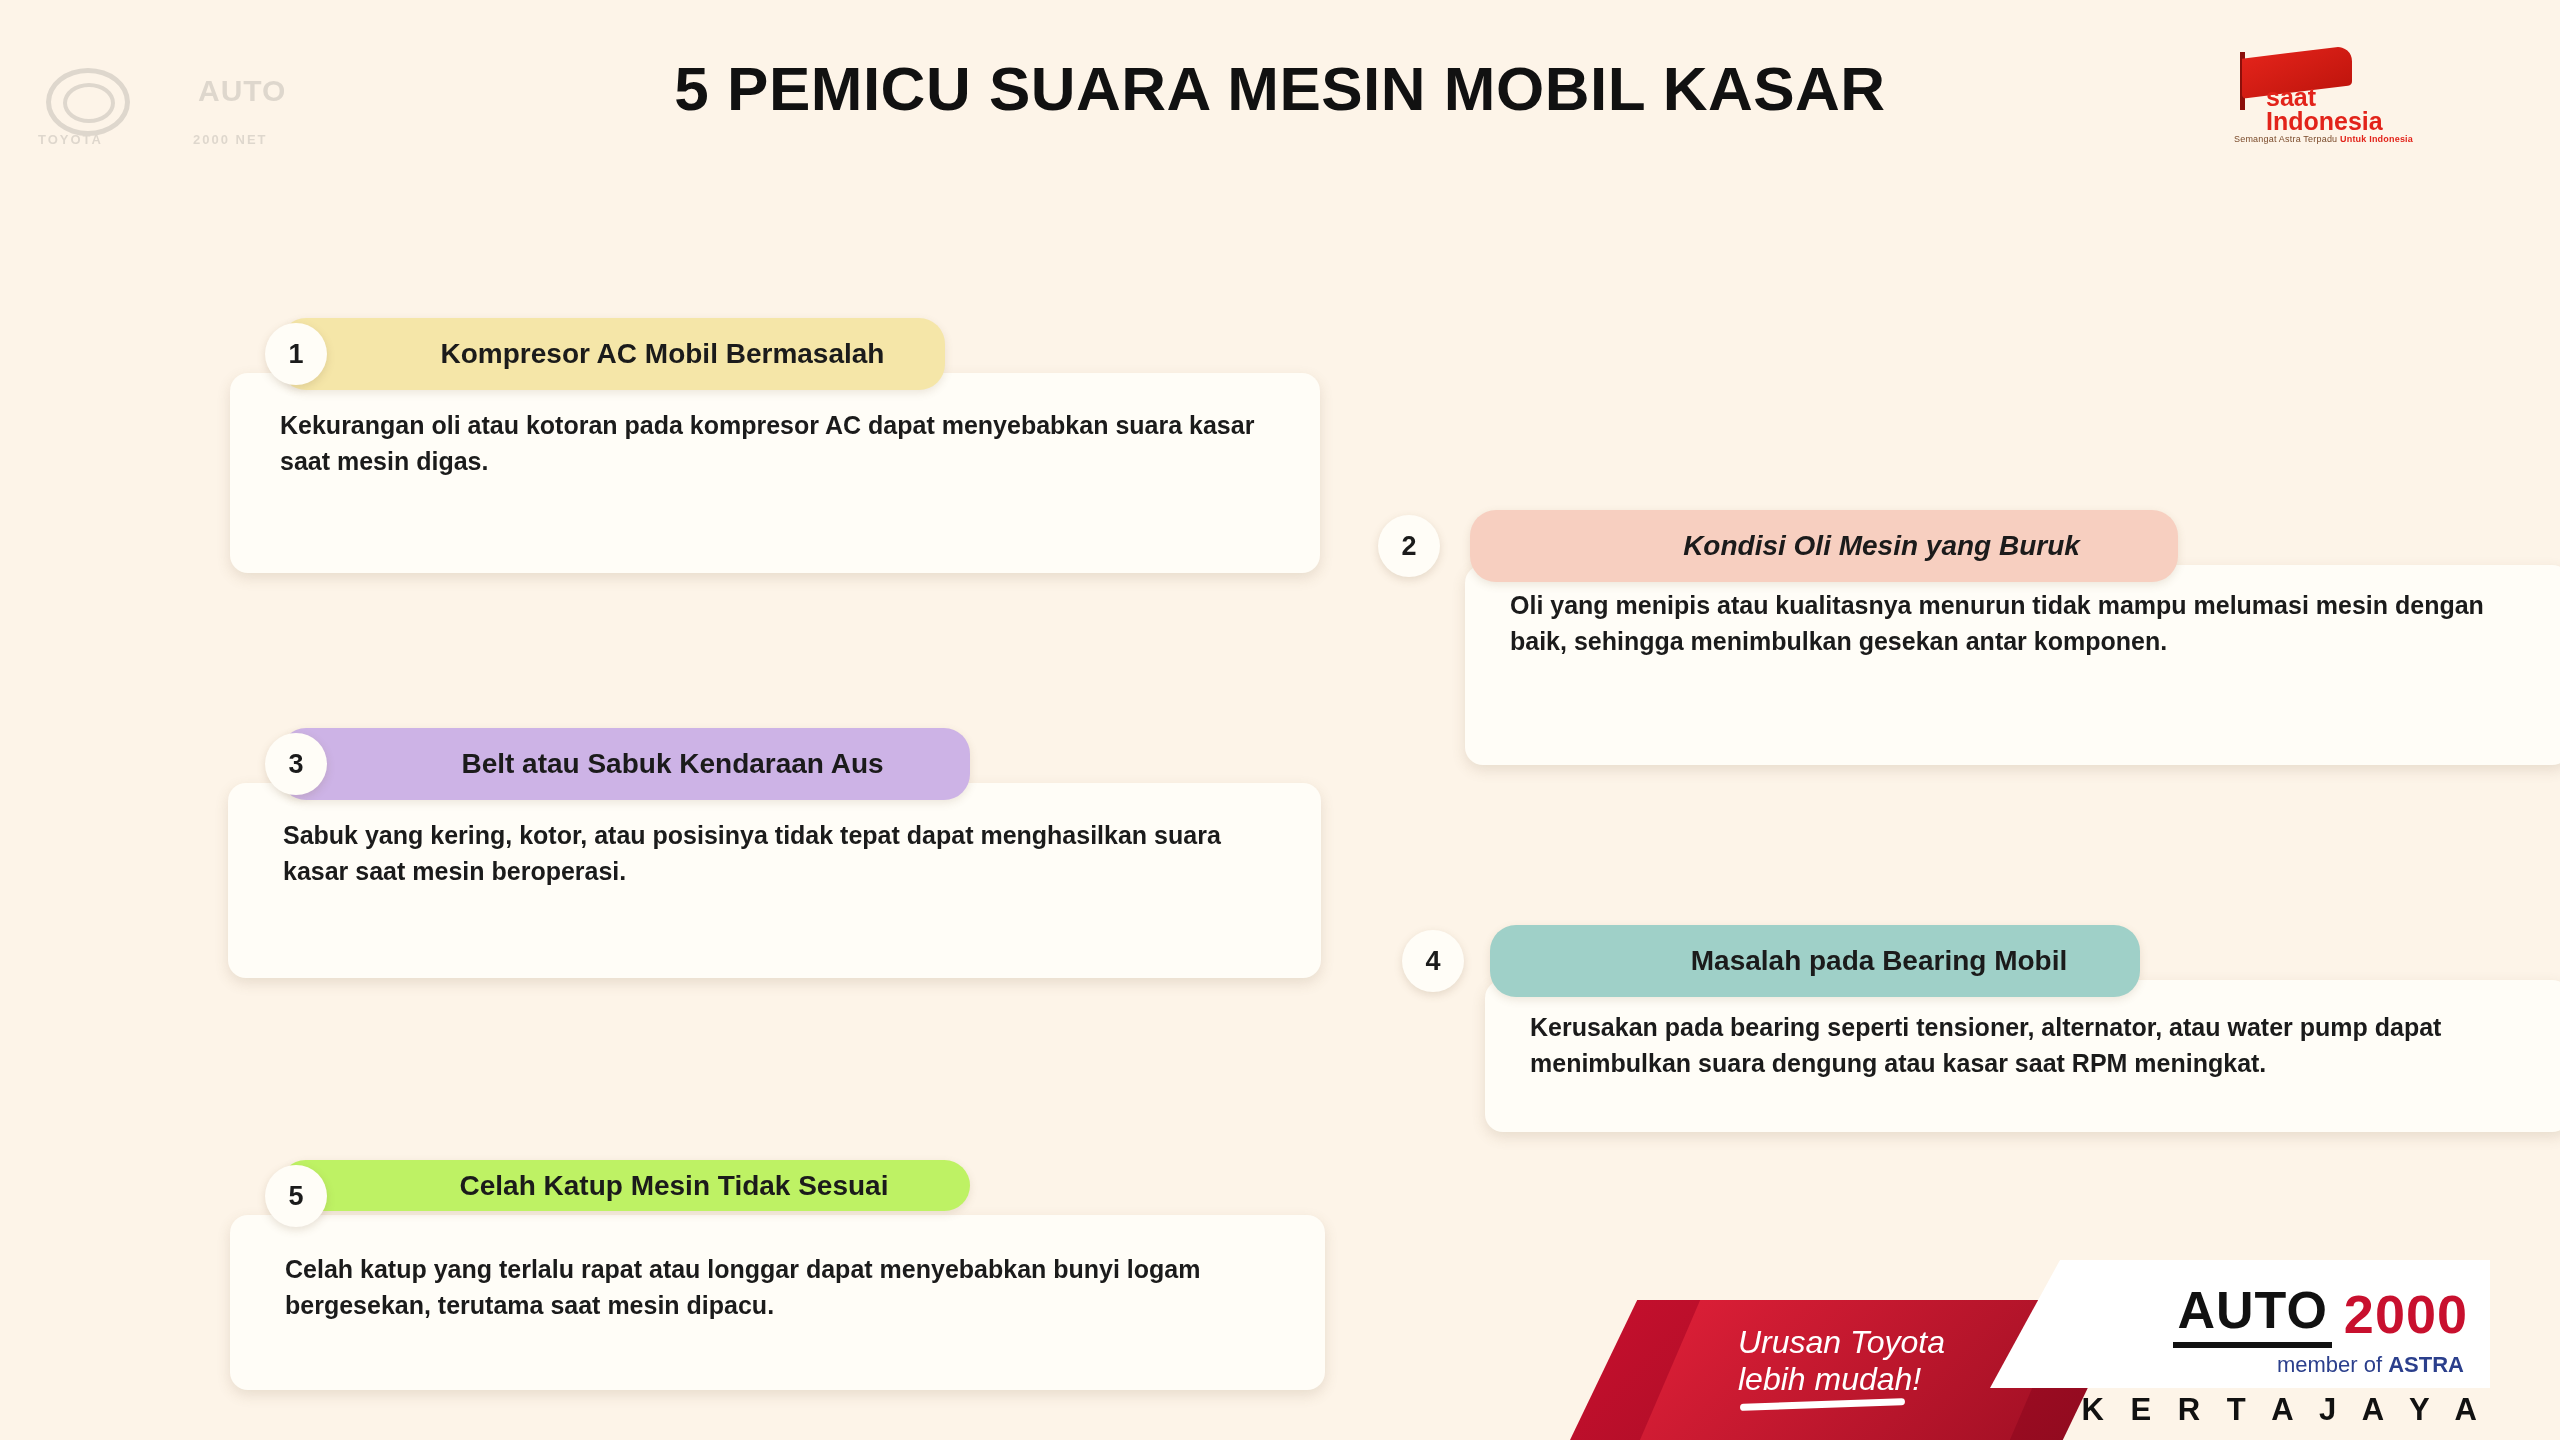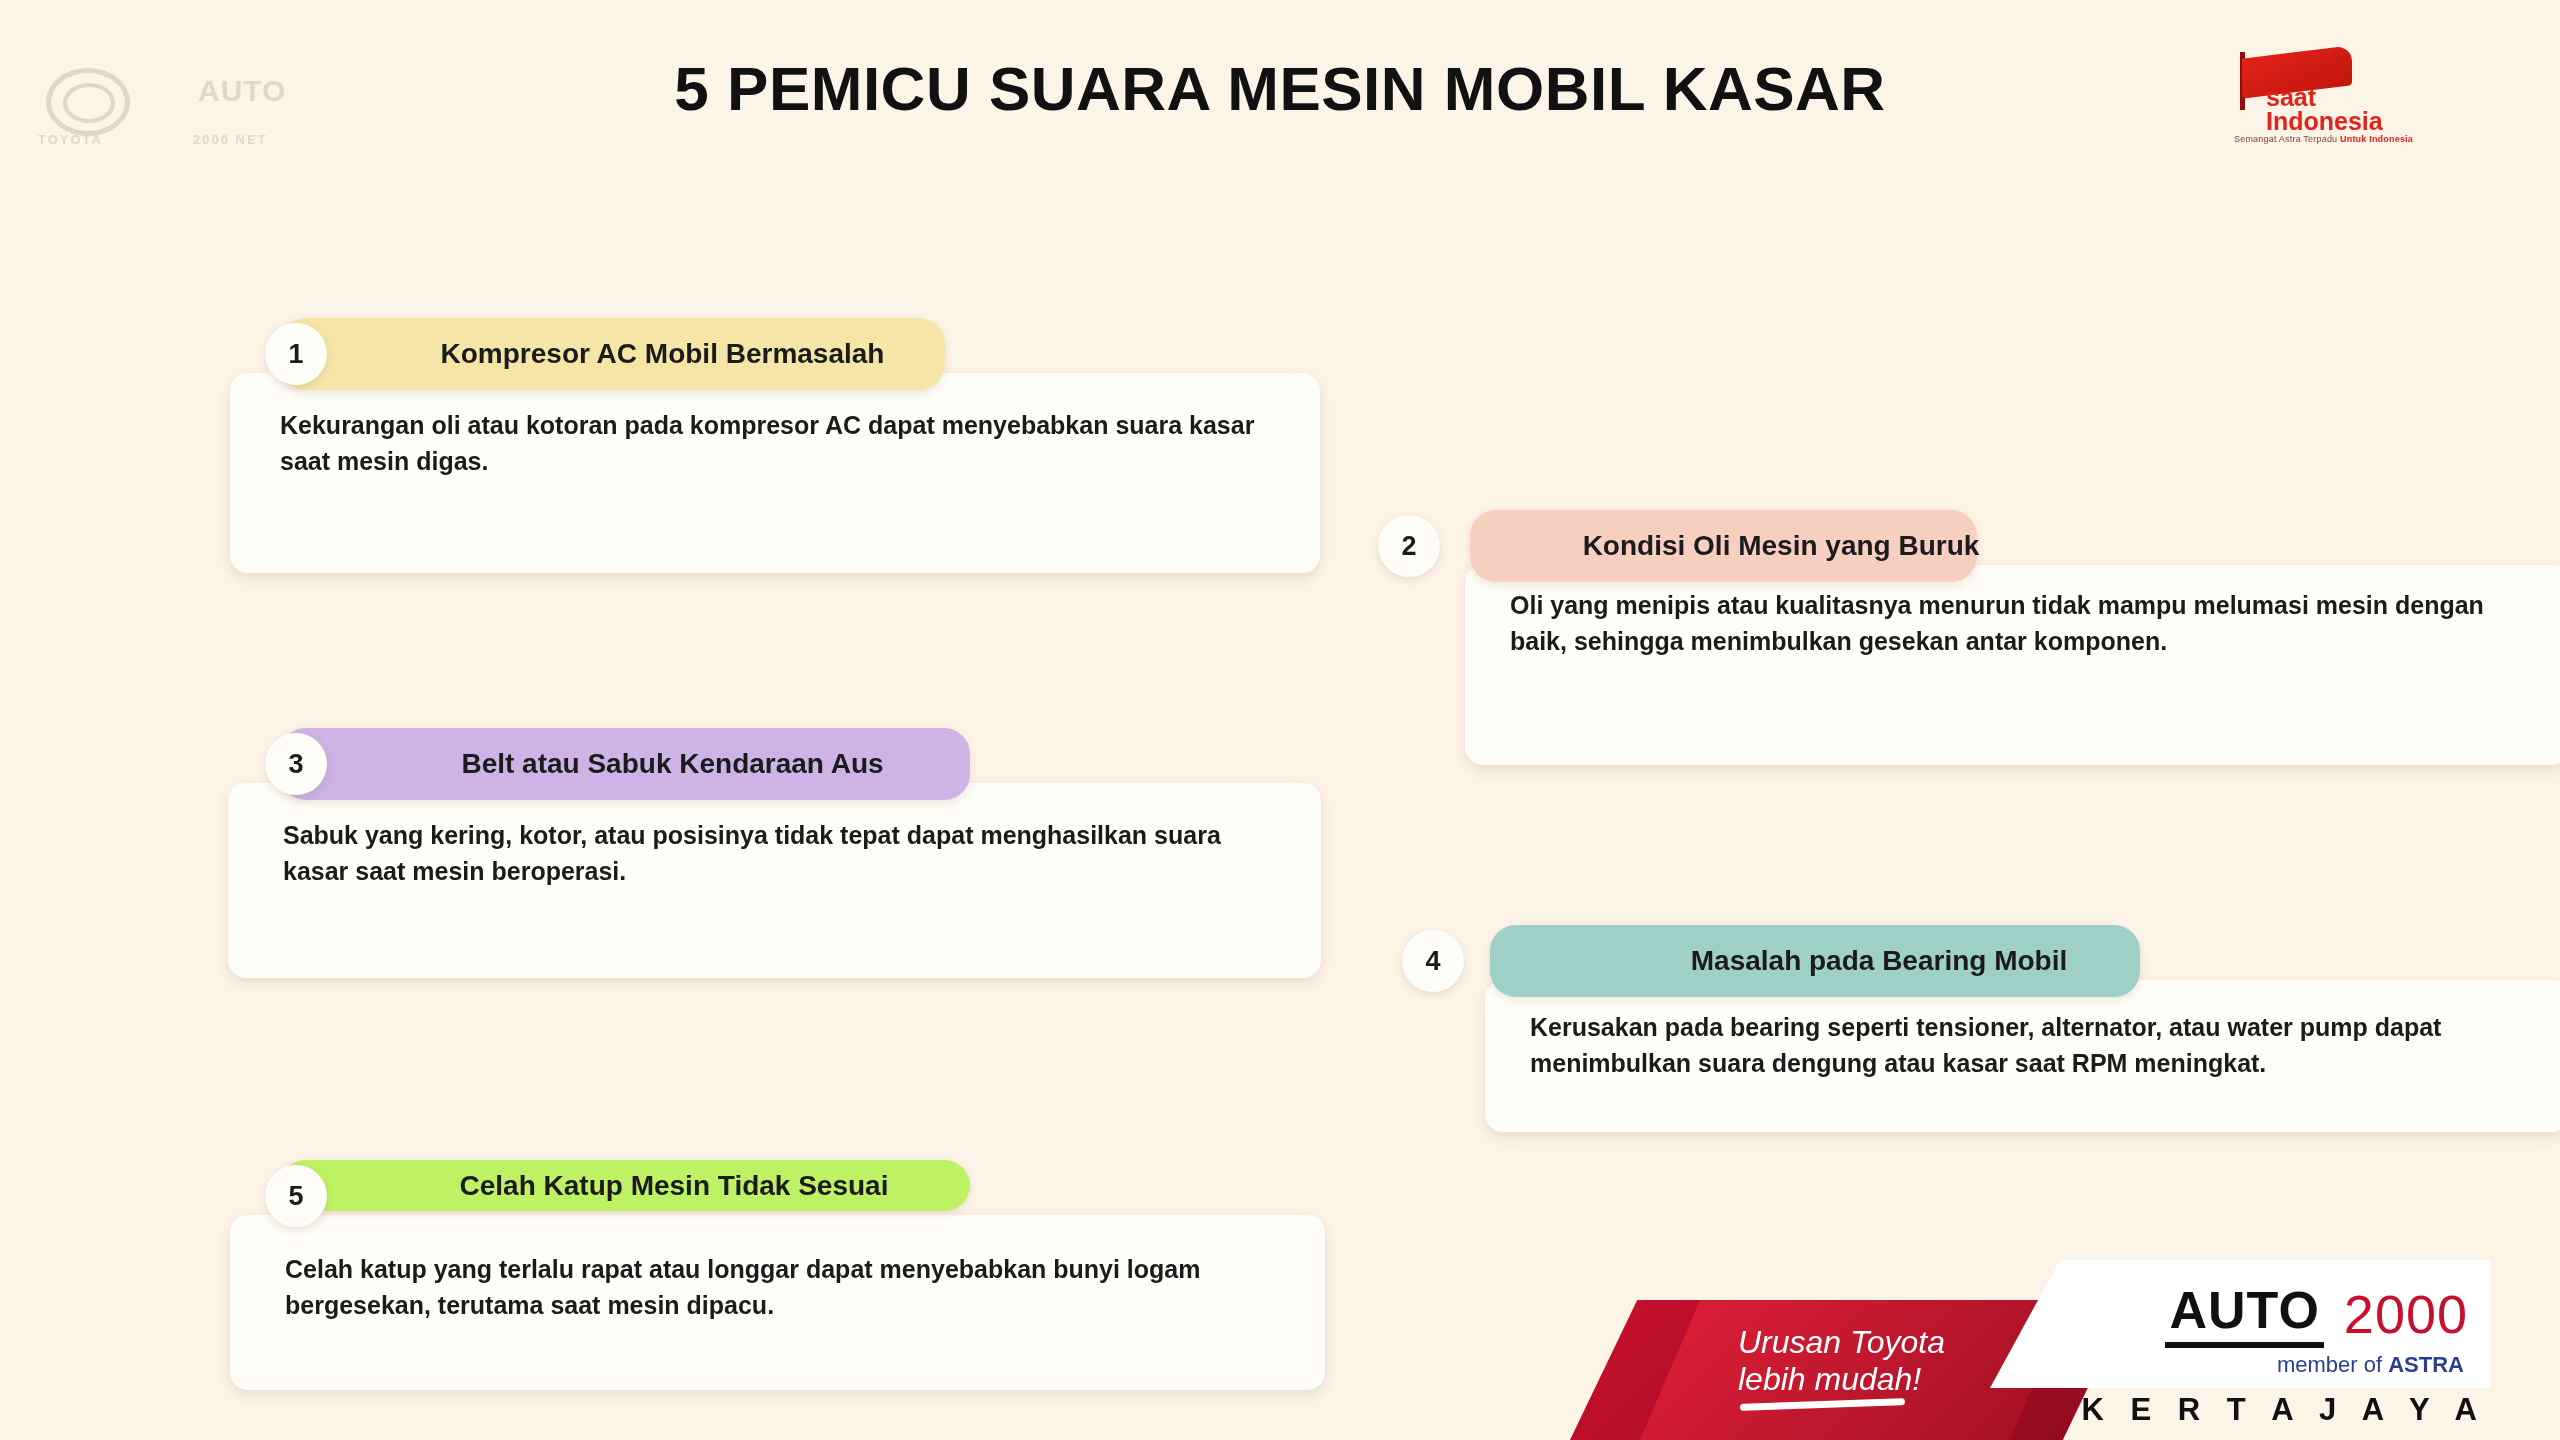--- a/index.html
+++ b/index.html
@@ -260,23 +260,23 @@
   #auto-word {
     font-size: 52px;
     font-weight: bold;
     color: #111111;
     letter-spacing: 1px;
     border-bottom: 6px solid #111111;
     padding: 0 4px 2px 4px;
   }
   #num2000 {
     font-size: 54px;
-    font-weight: normal;
+    font-weight: bold;
     color: #c8102e;
-    margin-left: 20px;
+    margin-left: 12px;
     letter-spacing: 1px;
   }
   #member-of {
     position: absolute;
     right: 66px;
     bottom: 62px;
     font-size: 22px;
     color: #2b3f8c;
     z-index: 5;
   }
@@ -325,21 +325,21 @@
     <div class="body-text" style="left:145px; top:90px; width:1010px;">Kekurangan oli atau kotoran pada kompresor AC dapat menyebabkan suara kasar saat mesin digas.</div>
     <div class="pill" style="left:145px; top:0px; width:665px; height:72px; background:#f5e6a8; padding-left:100px; box-sizing:border-box;">
       <span class="pill-label">Kompresor AC Mobil Bermasalah</span>
     </div>
     <div class="num" style="left:130px; top:5px;">1</div>
   </div>
 
   <div class="card" style="left:1360px; top:510px;">
     <div class="body" style="width:1105px; height:200px; left:105px; top:55px;"></div>
     <div class="body-text" style="left:150px; top:78px; width:1020px;">Oli yang menipis atau kualitasnya menurun tidak mampu melumasi mesin dengan baik, sehingga menimbulkan gesekan antar komponen.</div>
-    <div class="pill" style="left:110px; top:0px; width:507px; height:72px; background:#f7cfc0; padding-left:115px; box-sizing:border-box;">
+    <div class="pill" style="left:110px; top:0px; width:708px; height:72px; background:#f7cfc0; padding-left:115px; box-sizing:border-box;font-style:italic;">
       <span class="pill-label">Kondisi Oli Mesin yang Buruk</span>
     </div>
     <div class="num" style="left:18px; top:5px;">2</div>
   </div>
 
   <div class="card" style="left:128px; top:728px;">
     <div class="body" style="width:1093px; height:195px; left:100px; top:55px;"></div>
     <div class="body-text" style="left:155px; top:90px; width:1000px;">Sabuk yang kering, kotor, atau posisinya tidak tepat dapat menghasilkan suara kasar saat mesin beroperasi.</div>
     <div class="pill" style="left:152px; top:0px; width:690px; height:72px; background:#cdb3e6; padding-left:95px; box-sizing:border-box;">
       <span class="pill-label">Belt atau Sabuk Kendaraan Aus</span>

